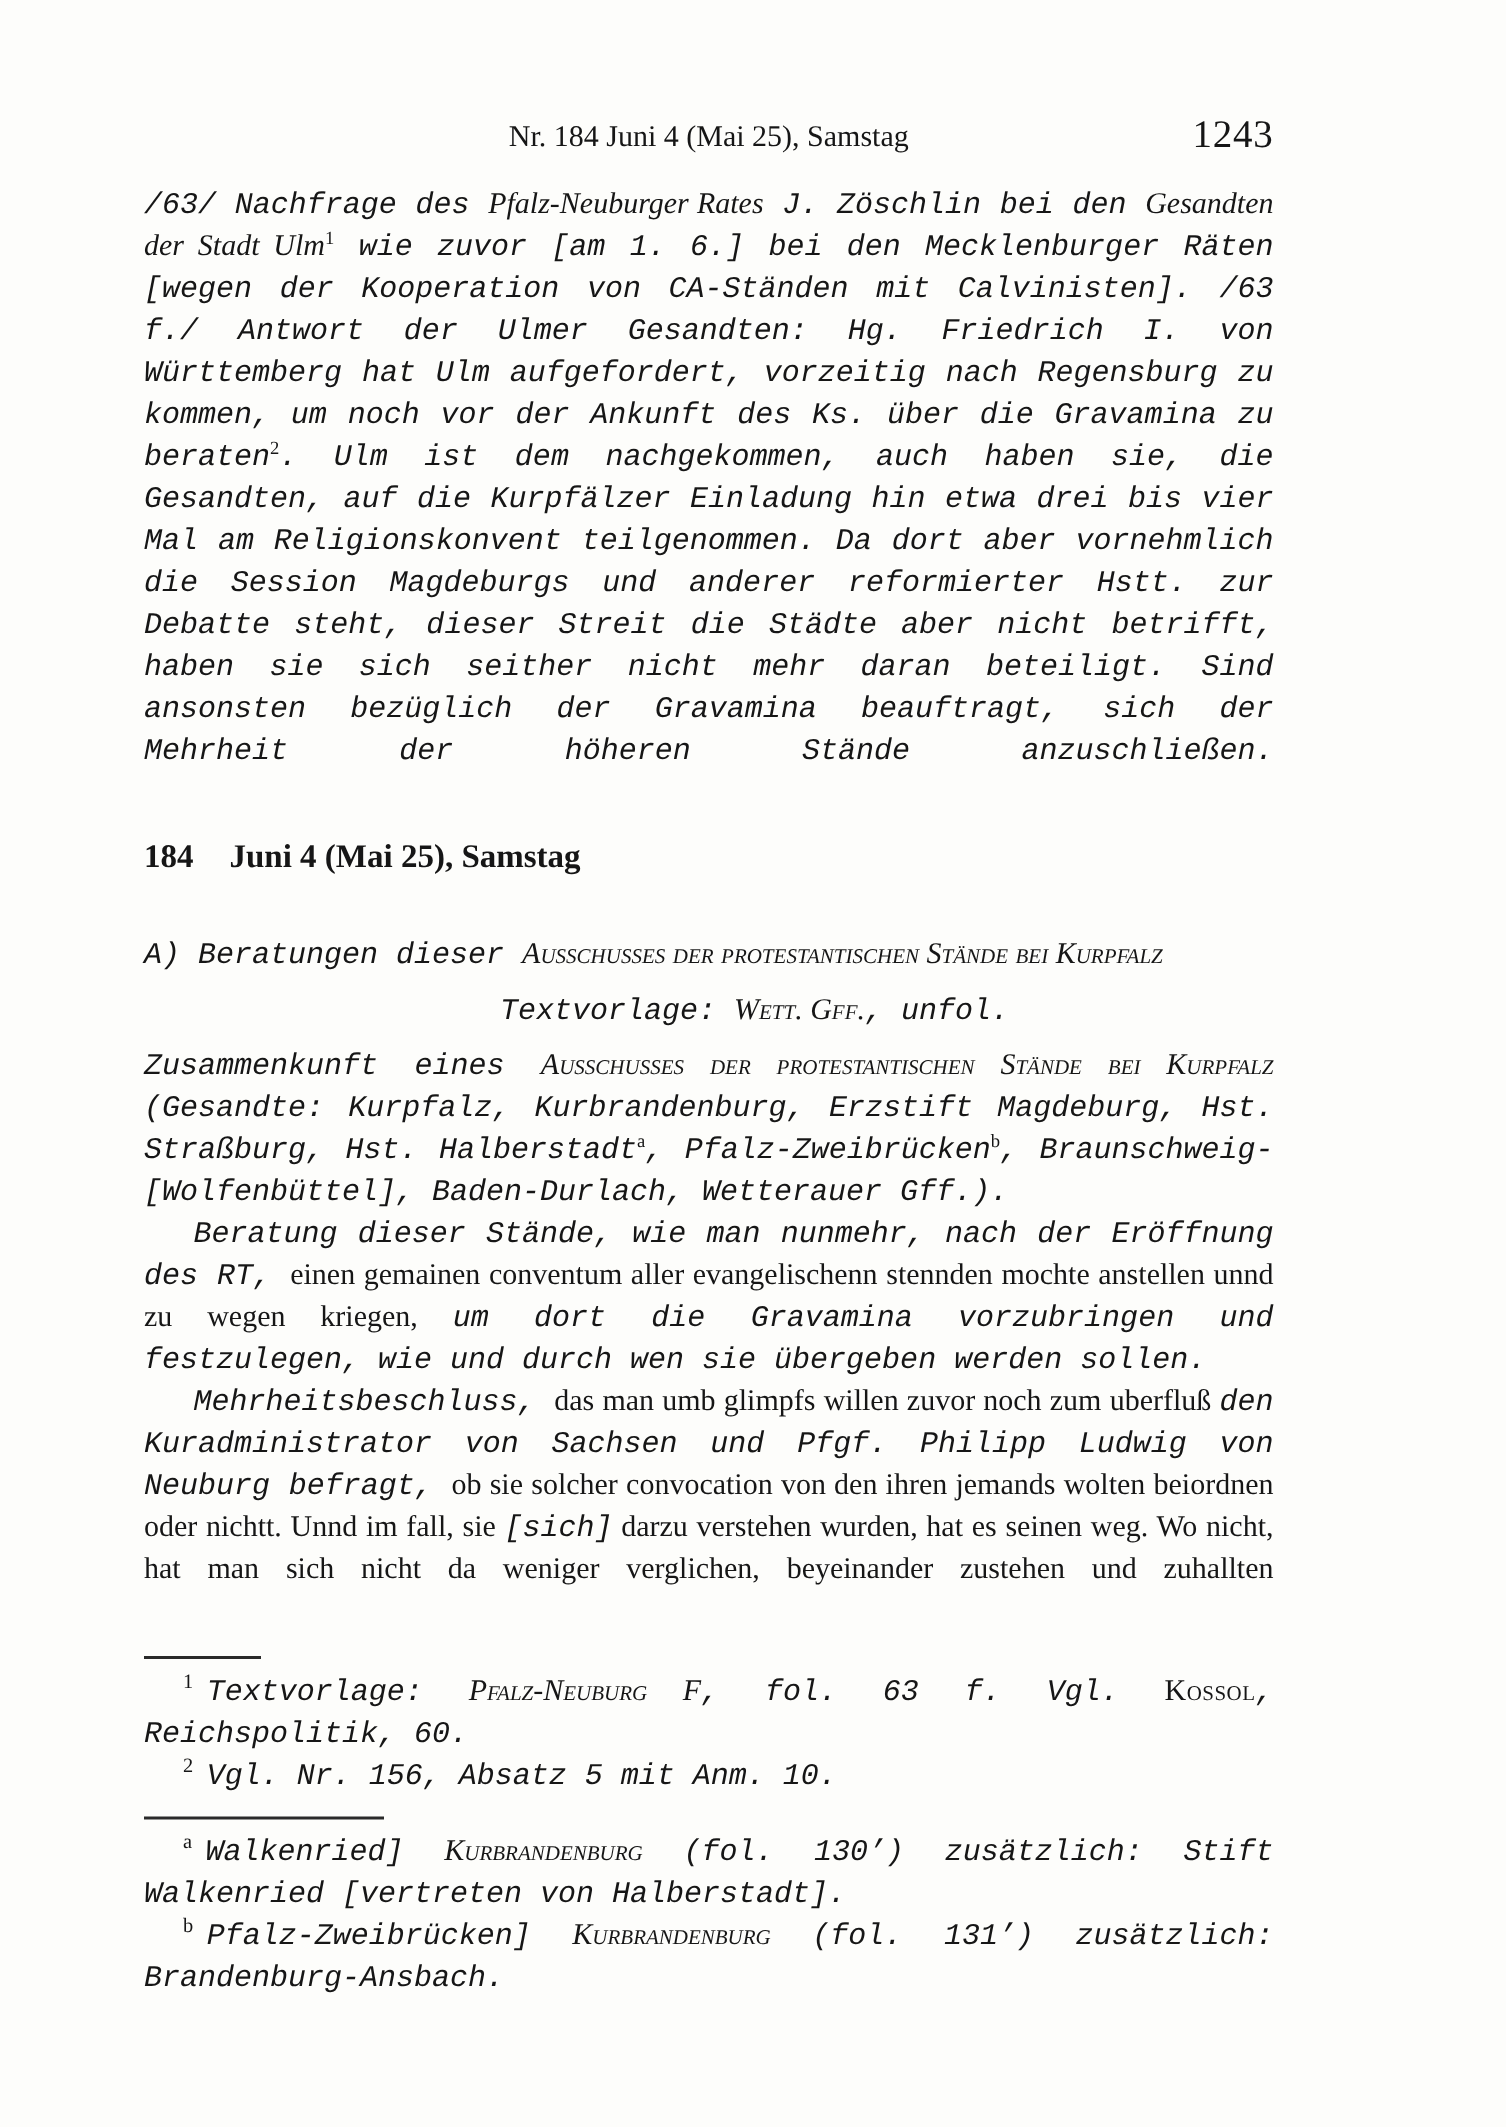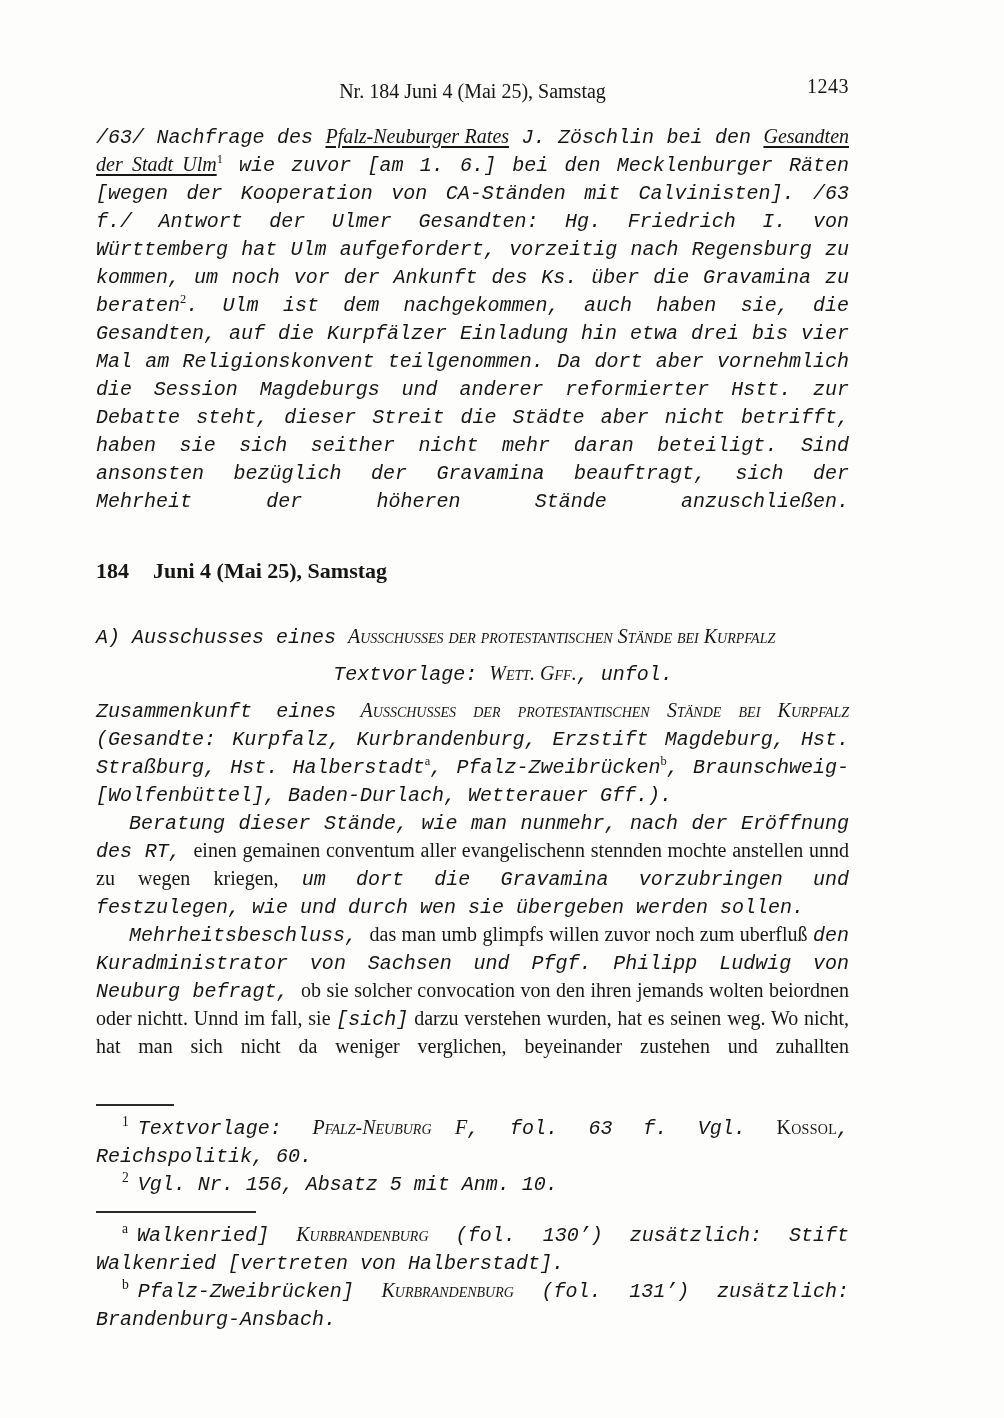--- a/index.html
+++ b/index.html
@@ -9,38 +9,38 @@
     background:#fdfdfb;
     color:#161616;
     font-family:"Liberation Serif", serif;
     overflow:hidden;
     box-sizing:border-box;
   }
   .text-block { position:absolute; left:96px; top:80px; width:753px; }
 
   
   .running-head { position:relative; height:28px; margin-bottom:15px; font-size:20px; text-align:center; }
-  .rh-page { position:absolute; right:0; top:-5px; font-size:20px; letter-spacing:0.5px; }
+  .rh-page { position:absolute; right:0; top:-5px; font-size:26px; letter-spacing:0.5px; }
 
   
   .para { margin:0; font-size:20px; line-height:27px; text-align:justify; hyphens:none; }
   .summary-para { }
   .entry-heading { margin:42px 0 37px 0; font-size:22px; font-weight:bold; line-height:28px; }
   .entry-number { display:inline-block; margin-right:24px;text-align:right; }
   .section-a { line-height:29px; }
   .textvorlage { margin-left:61px; margin-top:8px; text-align:center; }
   .regest { margin-left:61px; margin-top:7px; }
   .zusammenkunft { margin-top:9px; }
   .indent-para { text-indent:33px; }
   .justify-last { text-align-last:justify; }
 
   
   .run-i  { font-style:italic;font-family:Liberation Mono, monospace; }
   .run-r  { font-style:normal; }
-  .run-iu { font-style:italic; text-decoration:underline; text-decoration-thickness:1.5px; text-underline-offset:3px; }
+  .run-iu { font-style:italic; text-decoration-thickness:1.5px; text-underline-offset:3px; }
   .run-sup{ font-style:normal; font-size:0.62em; vertical-align:super; line-height:0; }
   .run-isc{ font-style:italic; font-variant:small-caps; }
   .run-sc { font-style:normal; font-variant:small-caps; letter-spacing:0.3px; }
 
   
   .footnotes { position:absolute; left:96px; top:1104px; width:753px; font-size:20px; }
   .fn-rule { border:0; border-top:2px solid #2a2a2a; margin:0 0 8px 0; }
   .fn-rule-short { width:78px; }
   .fn-rule-long  { width:160px; margin-top:13px; }
   .fn { margin:0; line-height:26px; text-align:justify; text-indent:26px; hyphens:none; }
@@ -56,21 +56,21 @@
       <span class="rh-title">Nr. 184 Juni 4 (Mai 25), Samstag</span>
       <span class="rh-page">1243</span>
     </header>
 
     <p class="para summary-para justify-last"><span class="run-i">/63/ Nachfrage des </span><span class="run-iu">Pfalz-Neuburger Rates</span><span class="run-i"> J. Zöschlin bei den </span><span class="run-iu">Gesandten der Stadt Ulm</span><span class="run-sup">1</span><span class="run-i"> wie zuvor [am 1. 6.] bei den Mecklenburger Räten [wegen der Kooperation von CA-Ständen mit Calvinisten]. /63 f./ Antwort der Ulmer Gesandten: Hg. Friedrich I. von Württemberg hat Ulm aufgefordert, vorzeitig nach Regensburg zu kommen, um noch vor der Ankunft des Ks. über die Gravamina zu beraten</span><span class="run-sup">2</span><span class="run-i">. Ulm ist dem nachgekommen, auch haben sie, die Gesandten, auf die Kurpfälzer Einladung hin etwa drei bis vier Mal am Religionskonvent teilgenommen. Da dort aber vornehmlich die Session Magdeburgs und anderer reformierter Hstt. zur Debatte steht, dieser Streit die Städte aber nicht betrifft, haben sie sich seither nicht mehr daran beteiligt. Sind ansonsten bezüglich der Gravamina beauftragt, sich der Mehrheit der höheren Stände anzuschließen.</span></p>
 
     <h2 class="entry-heading">
       <span class="entry-number">184</span><span class="entry-title">Juni 4 (Mai 25), Samstag</span>
     </h2>
 
-    <p class="para section-a"><span class="run-i">A) Ausschusses eines </span><span class="run-isc">Ausschusses der protestantischen Stände bei Kurpfalz</span></p>
+    <p class="para section-a"><span class="run-i">A) Beratungen dieser </span><span class="run-isc">Ausschusses der protestantischen Stände bei Kurpfalz</span></p>
 
     <p class="para textvorlage"><span class="run-i">Textvorlage: </span><span class="run-isc">Wett. Gff.</span><span class="run-i">, unfol.</span></p>
 
 
     <p class="para zusammenkunft"><span class="run-i">Zusammenkunft eines </span><span class="run-isc">Ausschusses der protestantischen Stände bei Kurpfalz</span><span class="run-i"> (Gesandte: Kurpfalz, Kurbrandenburg, Erzstift Magdeburg, Hst. Straßburg, Hst. Halberstadt</span><span class="run-sup">a</span><span class="run-i">, Pfalz-Zweibrücken</span><span class="run-sup">b</span><span class="run-i">, Braunschweig-[Wolfenbüttel], Baden-Durlach, Wetterauer Gff.).</span></p>
 
     <p class="para indent-para"><span class="run-i">Beratung dieser Stände, wie man nunmehr, nach der Eröffnung des RT, </span><span class="run-r">einen gemainen conventum aller evangelischenn stennden mochte anstellen unnd zu wegen kriegen, </span><span class="run-i">um dort die Gravamina vorzubringen und festzulegen, wie und durch wen sie übergeben werden sollen.</span></p>
 
     <p class="para indent-para justify-last"><span class="run-i">Mehrheitsbeschluss, </span><span class="run-r">das man umb glimpfs willen zuvor noch zum uberfluß </span><span class="run-i">den Kuradministrator von Sachsen und Pfgf. Philipp Ludwig von Neuburg befragt, </span><span class="run-r">ob sie solcher convocation von den ihren jemands wolten beiordnen oder nichtt. Unnd im fall, sie </span><span class="run-i">[sich]</span><span class="run-r"> darzu verstehen wurden, hat es seinen weg. Wo nicht, hat man sich nicht da weniger verglichen, beyeinander zustehen und zuhallten</span></p>
   </div>

